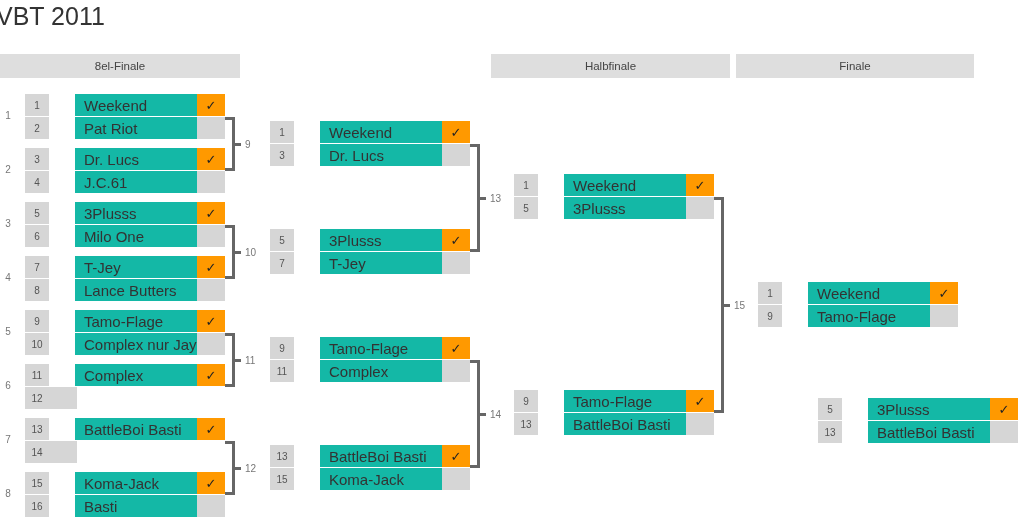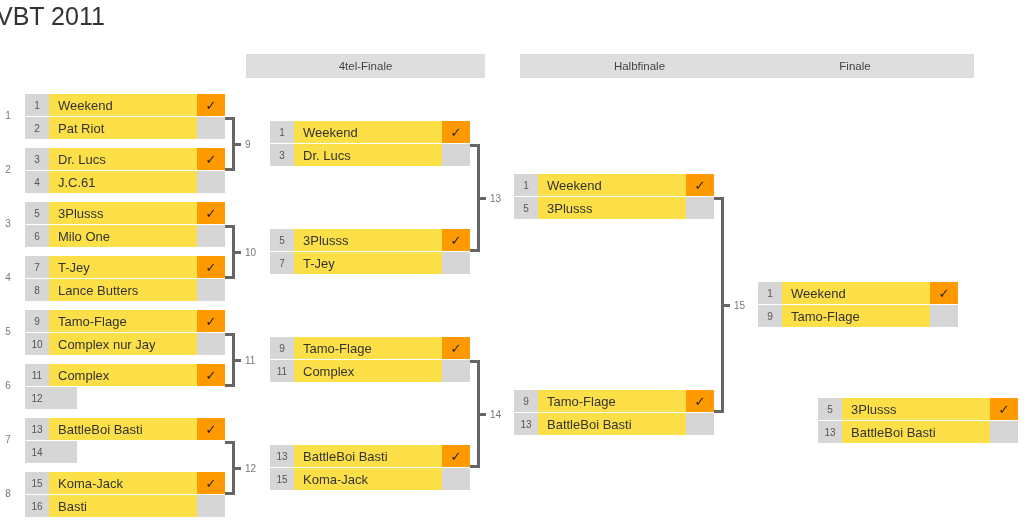--- a/index.html
+++ b/index.html
@@ -48,28 +48,29 @@
     background: #d6d6d6;
     color: #555555;
     font-size: 10px;
     display: flex;
     align-items: center;
     justify-content: center;
     flex: 0 0 24px;
   }
   .name {
     flex: 1 1 auto;
-    background: #fde047;
+    background: #14b8a6;
     color: #333333;
-    font-size: 13px;
+    font-size: 15px;
     display: flex;
     align-items: center;
     padding-left: 9px;
     overflow: hidden;
     white-space: nowrap;
+    margin-left: 26px;
   }
   .result {
     width: 28px;
     flex: 0 0 28px;
     background: #d6d6d6;
     display: flex;
     align-items: center;
     justify-content: center;
     font-size: 13px;
     color: #222222;
@@ -117,24 +118,24 @@
     transform: translateY(-50%);
   }
 </style>
 </head>
 <body>
 
 <div id="root">
 
   <div class="page-title">VBT 2011</div>
 
-  <div class="round-header" style="left:246px; width:239px;">
-    <span>4tel-Finale</span>
-  </div>
-  <div class="round-header" style="left:520px; width:239px;">
+  <div class="round-header" style="left:0px; width:240px;">
+    <span>8el-Finale</span>
+  </div>
+  <div class="round-header" style="left:491px; width:239px;">
     <span>Halbfinale</span>
   </div>
   <div class="round-header" style="left:736px; width:238px;">
     <span>Finale</span>
   </div>
 
   <div class="match-index" style="left:0px; top:110px;">1</div>
   <div class="match" style="left:25px; top:94px; width:200px;">
     <div class="slot win">
       <div class="seed">1</div>

